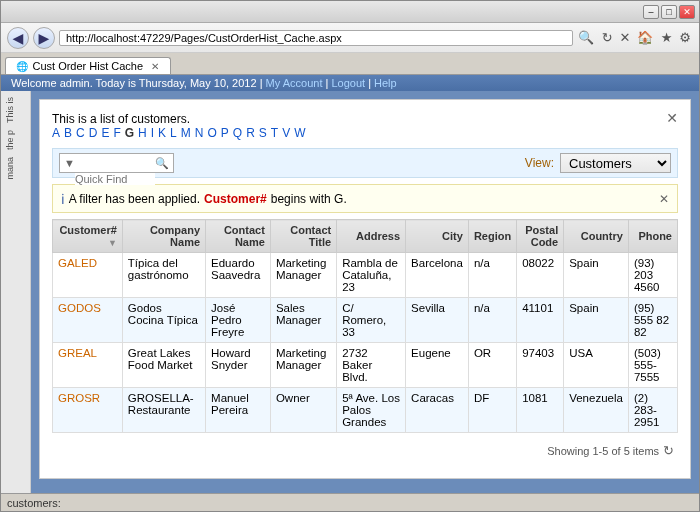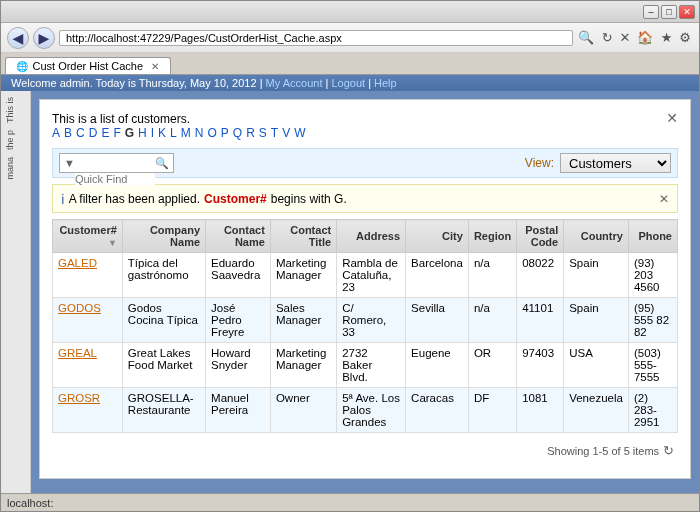--- a/index.html
+++ b/index.html
@@ -319,21 +319,20 @@
     .data-table tr:nth-child(odd) td {
       background: #ffffff;
     }
 
     .data-table tr:nth-child(even) td {
       background: #f0f8ff;
     }
 
     .customer-link {
       color: #cc6600;
-      text-decoration: underline;
       cursor: pointer;
     }
 
     .sort-icon {
       font-size: 9px;
       color: #888;
       margin-left: 2px;
     }
 
     
@@ -560,16 +559,16 @@
         <div class="table-footer">
           <span>Showing 1-5 of 5 items</span>
           <span class="refresh-icon">↻</span>
         </div>
 
       </div>
     </div>
   </div>
 
   <div class="status-bar">
-    <span>localhost:</span>
+    <span>customers:</span>
   </div>
 
 </div>
 
 </body></html>

